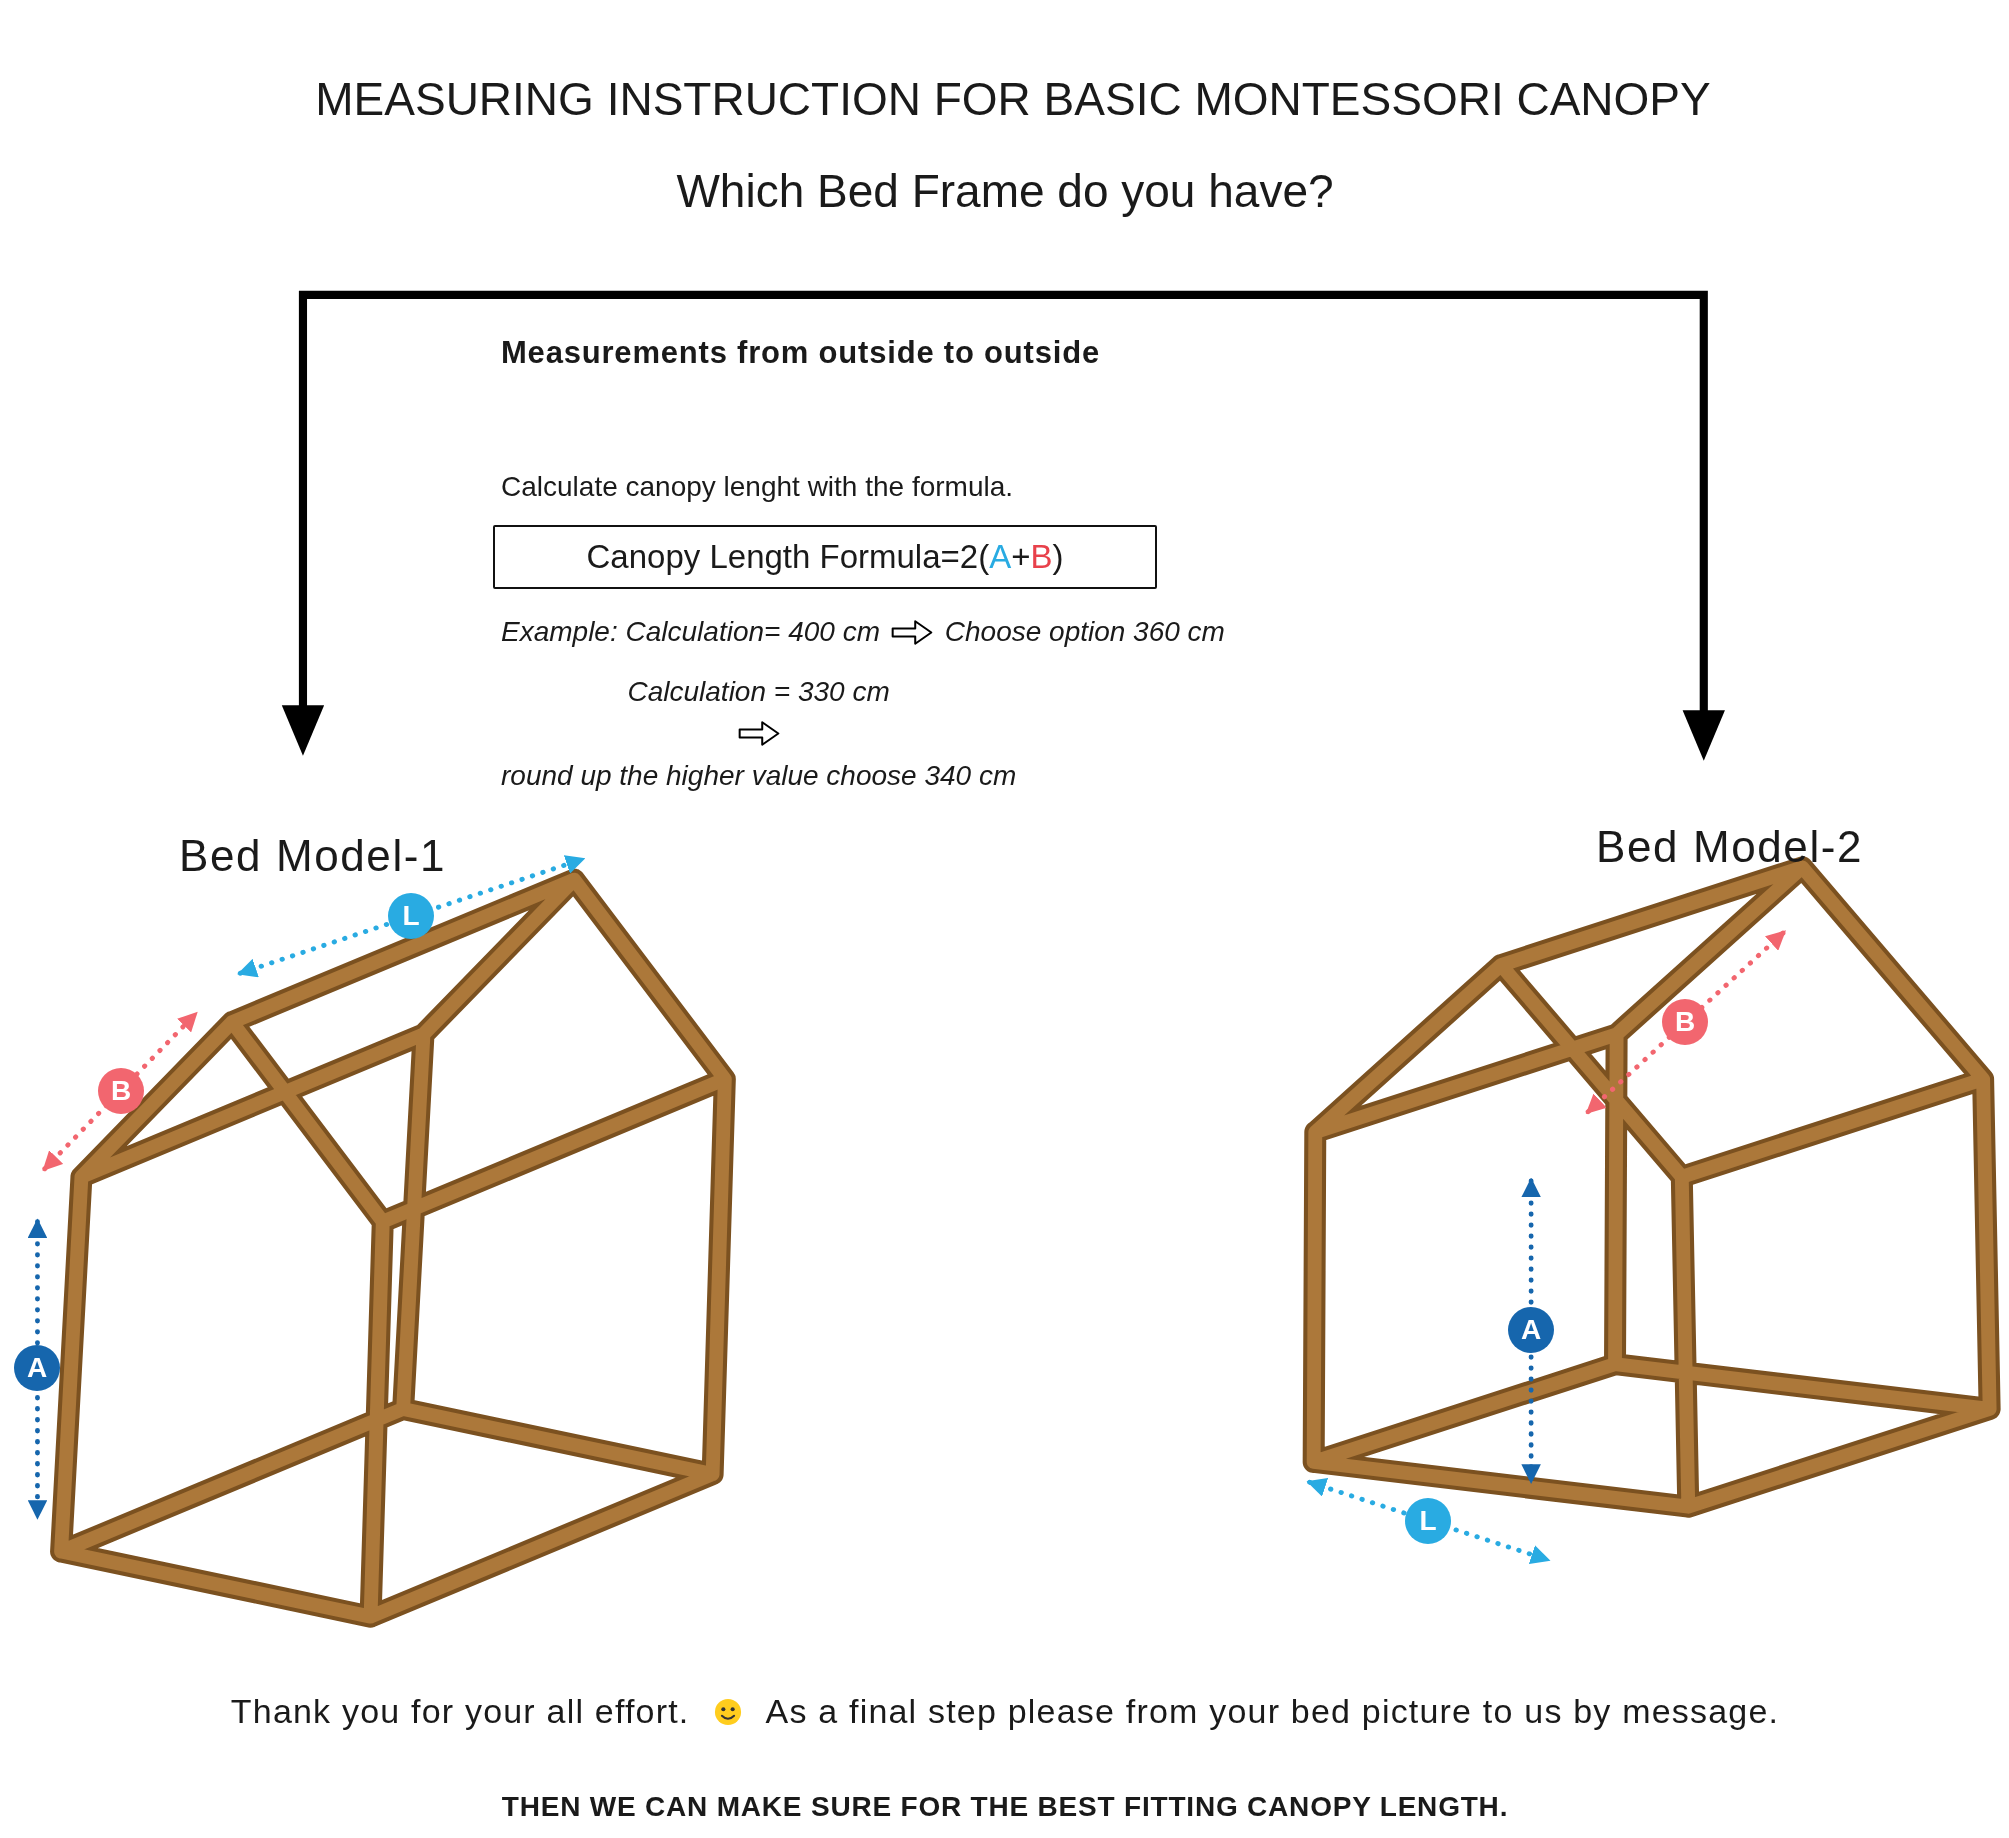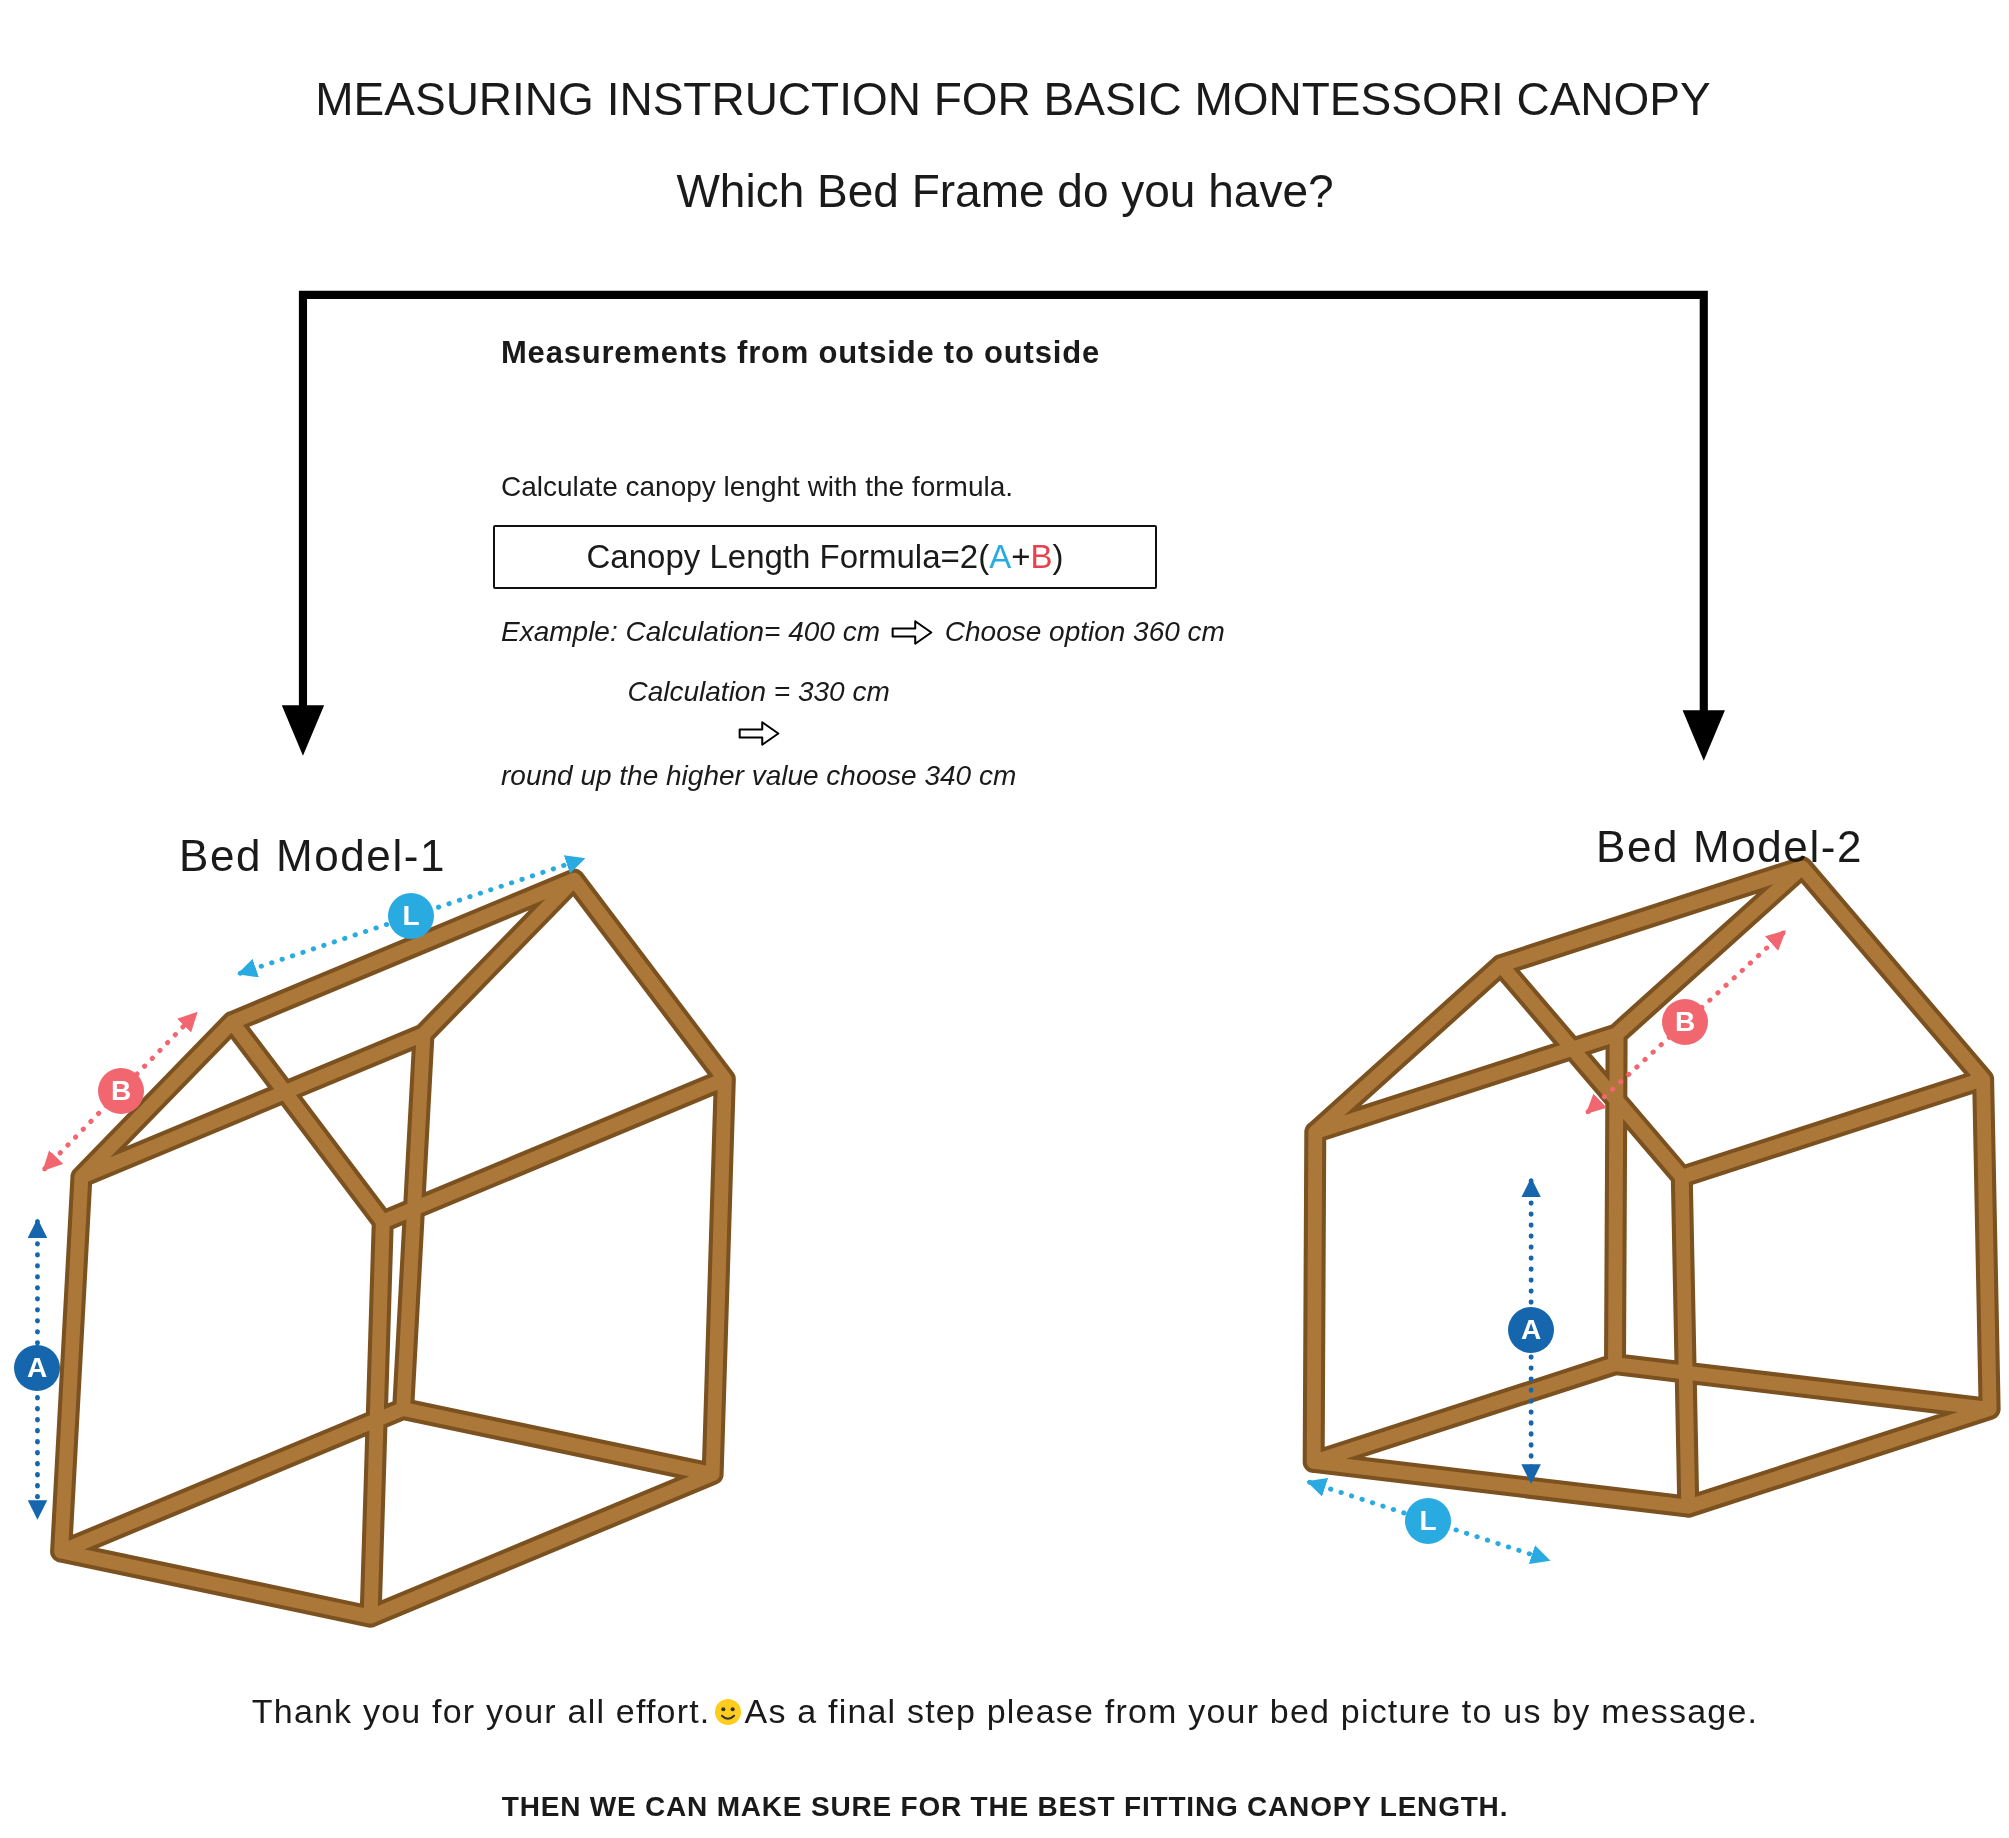--- a/index.html
+++ b/index.html
@@ -23,21 +23,21 @@
   .ex1{top:616px;}
   .ex2{top:676px;flex-direction:column;}
   .model-label{font-size:44px;letter-spacing:1.6px;white-space:nowrap;}
   .marker{position:absolute;width:46px;height:46px;border-radius:50%;color:#fff;font-weight:bold;font-size:28px;display:flex;align-items:center;justify-content:center;transform:translate(-50%,-50%);z-index:3;font-family:"Liberation Sans","DejaVu Sans",sans-serif;}
   .mk-a{background:#1666ad;}
   .mk-b{background:#f2666f;}
   .mk-l{background:#29abe2;}
   .c-red{color:#e8414b;}
   .c-pink{color:#f2666f;}
   .c-lblue{color:#29abe2;}
-  .footer1{top:1692px;font-size:34px;letter-spacing:1.2px;display:flex;align-items:center;justify-content:center;gap:3px;width:100%;left:0;}
+  .footer1{top:1692px;font-size:34px;letter-spacing:1.2px;display:flex;align-items:center;justify-content:center;gap:24px;width:100%;left:0;}
   .footer2{top:1744px;font-size:28px;font-weight:bold;letter-spacing:0.8px;margin-top:47px;}
   .arrow-svg{flex:0 0 auto;}
 </style>
 </head>
 <body>
 
 <div id="page">
 
   <svg id="gfx" width="2010" height="1839" viewBox="0 0 2468 2258">
     <defs>

